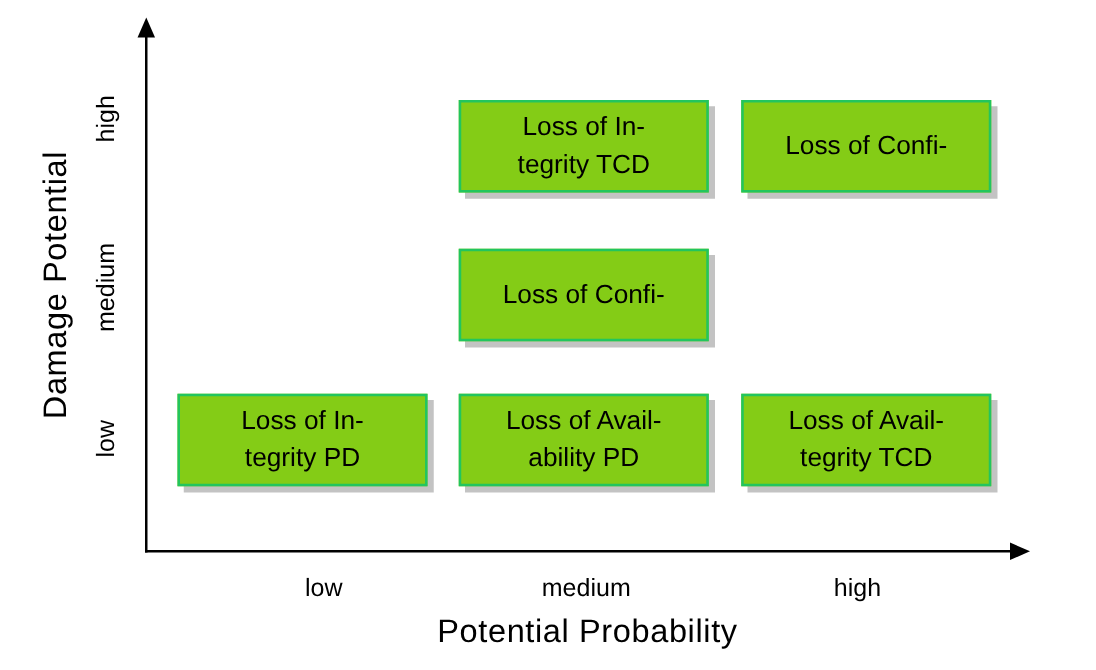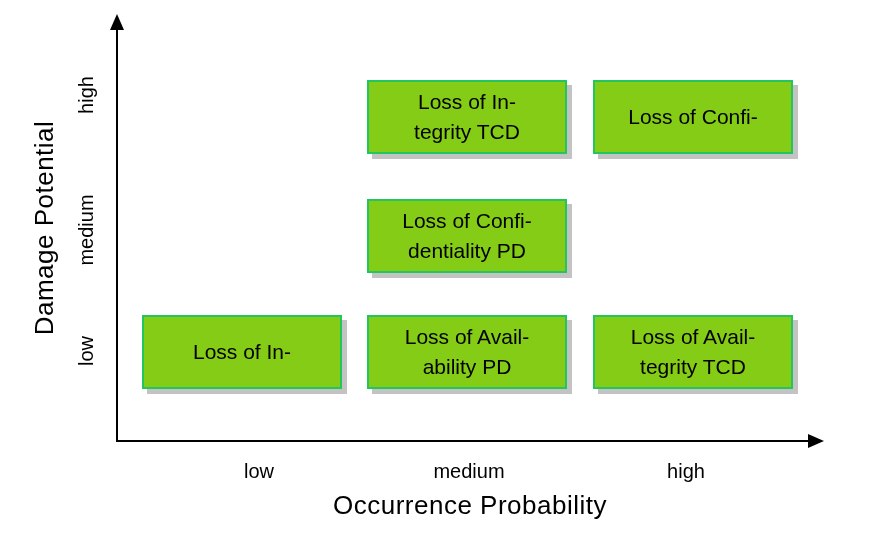--- a/index.html
+++ b/index.html
@@ -59,43 +59,43 @@
 <body>
 
 <div class="stage">
 
   <div class="y-axis"></div>
   <div class="y-arrowhead"></div>
   <div class="x-axis"></div>
   <div class="x-arrowhead"></div>
 
   <div class="y-title">Damage Potential</div>
-  <div class="x-title">Occurrence Probability</div>
+  <div class="x-title">Potential Probability</div>
 
   <div class="y-tick t-high">high</div>
   <div class="y-tick t-med">medium</div>
   <div class="y-tick t-low">low</div>
 
   <div class="x-tick t-low">low</div>
   <div class="x-tick t-med">medium</div>
   <div class="x-tick t-high">high</div>
 
   <div class="node col-med row-high">
     <span>Loss of In-</span>
     <span>tegrity TCD</span>
   </div>
   <div class="node col-high row-high">
     <span>Loss of Confi-</span>
   </div>
   <div class="node col-med row-med">
     <span>Loss of Confi-</span>
-    <span>dentiality PD</span>
   </div>
   <div class="node col-low row-low">
     <span>Loss of In-</span>
+    <span>tegrity PD</span>
   </div>
   <div class="node col-med row-low">
     <span>Loss of Avail-</span>
     <span>ability PD</span>
   </div>
   <div class="node col-high row-low">
     <span>Loss of Avail-</span>
     <span>tegrity TCD</span>
   </div>
 

